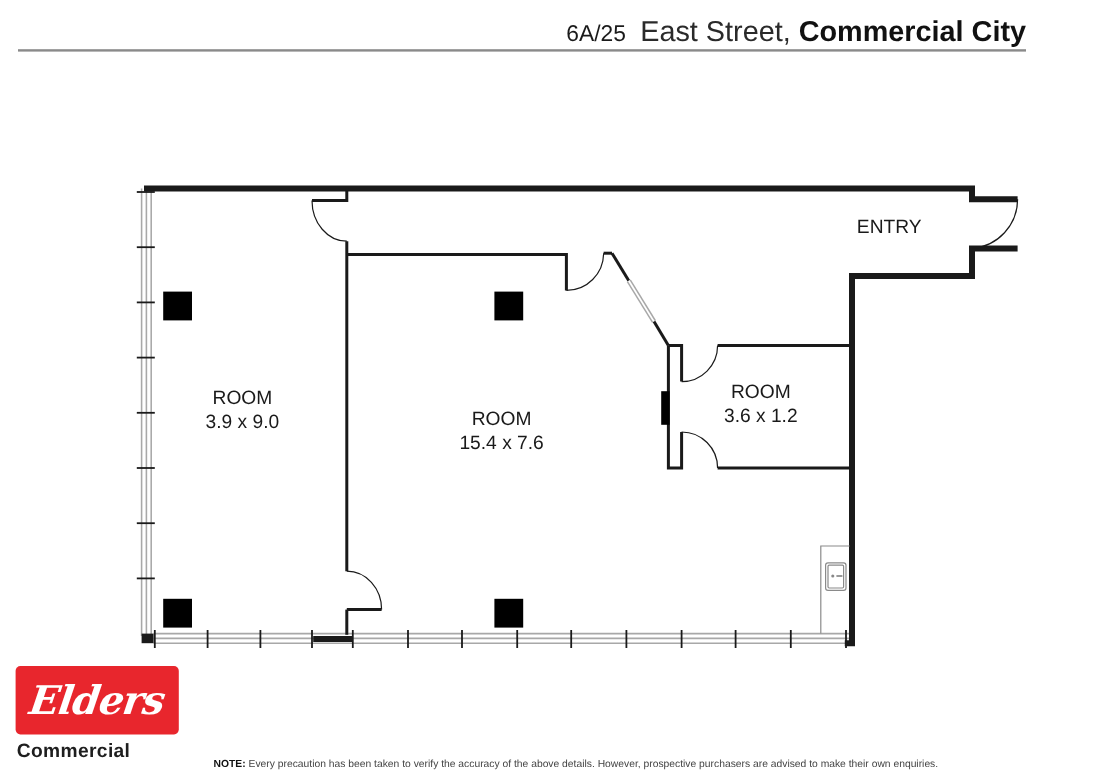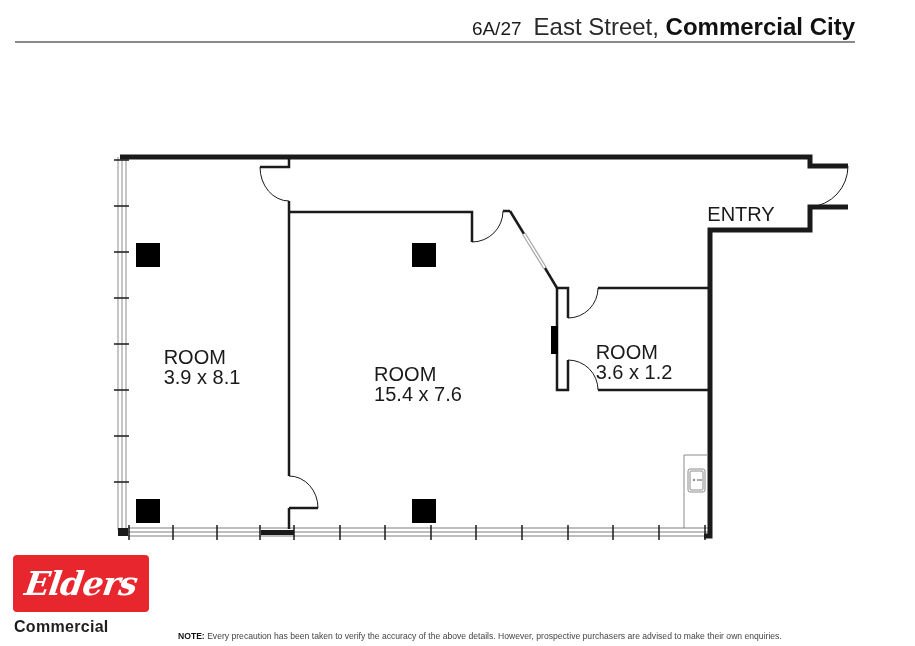--- a/index.html
+++ b/index.html
@@ -5,37 +5,37 @@
     html, body { margin: 0; padding: 0; background: #ffffff; }
     body { width: 915px; height: 646px; position: relative; overflow: hidden;
            font-family: "Liberation Sans", "DejaVu Sans", sans-serif; color: #1a1a1a; }
     .header { position: absolute; right: 60px; top: 12px; font-size: 24px; line-height: 30px;
               white-space: nowrap; }
     .header .unit { font-size: 19px; margin-right: 12px; }
     .header .street { font-weight: 300; color: #2a2a2a; }
     .header .city { font-weight: bold; color: #111; }
     .rule { position: absolute; left: 15px; right: 60px; top: 41px; height: 2px; background: #8a8a8a; }
     svg.plan { position: absolute; left: 0; top: 0; }
-    .room-label { position: absolute; font-size: 20px; line-height: 20px;
-                  color: #1a1a1a; transform: translateX(-50%); white-space: nowrap; margin-top: 24px; }
+    .room-label { position: absolute; text-align: center; font-size: 16px; line-height: 20px;
+                  color: #1a1a1a; transform: translateX(-50%); white-space: nowrap; }
     .logo-box { position: absolute; left: 13px; top: 555px; width: 136px; height: 57px;
                 background: #e8262d; border-radius: 4px; display: flex; align-items: center;
                 justify-content: center; }
     .logo-text { color: #ffffff; font-family: "DejaVu Serif", serif; font-style: italic;
                  font-weight: bold; font-size: 33px; letter-spacing: -1px; transform: skewX(-8deg); }
     .commercial { position: absolute; left: 14px; top: 618px; font-size: 16px; font-weight: bold;
                   color: #1e1e1e; letter-spacing: 0.3px; }
     .note { position: absolute; left: 178px; top: 631px; font-size: 8.6px; color: #444; white-space: nowrap; }
     .note b { color: #111; }
   </style>
 </head>
 <body>
 
 <div class="header">
-  <span class="unit">6A/27</span><span class="street">East Street,</span>
+  <span class="unit">6A/25</span><span class="street">East Street,</span>
   <span class="city">Commercial City</span>
 </div>
 <div class="rule"></div>
 
 <svg class="plan" width="915" height="646" viewBox="0 0 915 646">
 
   <g stroke="#a8a8a8" stroke-width="1.3" fill="none">
     <line x1="118" y1="157" x2="118" y2="530"></line>
     <line x1="122" y1="157" x2="122" y2="530"></line>
     <line x1="126" y1="157" x2="126" y2="530"></line>
@@ -126,21 +126,21 @@
   <g fill="#000">
     <rect x="136" y="243" width="24" height="24"></rect>
     <rect x="412" y="243" width="24" height="24"></rect>
     <rect x="136" y="499" width="24" height="24"></rect>
     <rect x="412" y="499" width="24" height="24"></rect>
   </g>
 </svg>
 
 <div class="room-label" style="left:202px; top:323px;">
   <div>ROOM</div>
-  <div>3.9 x 8.1</div>
+  <div>3.9 x 9.0</div>
 </div>
 <div class="room-label" style="left:418px; top:340px;">
   <div>ROOM</div>
   <div>15.4 x 7.6</div>
 </div>
 <div class="room-label" style="left:634px; top:318px;">
   <div>ROOM</div>
   <div>3.6 x 1.2</div>
 </div>
 <div class="room-label" style="left:741px; top:180px;">ENTRY</div>

